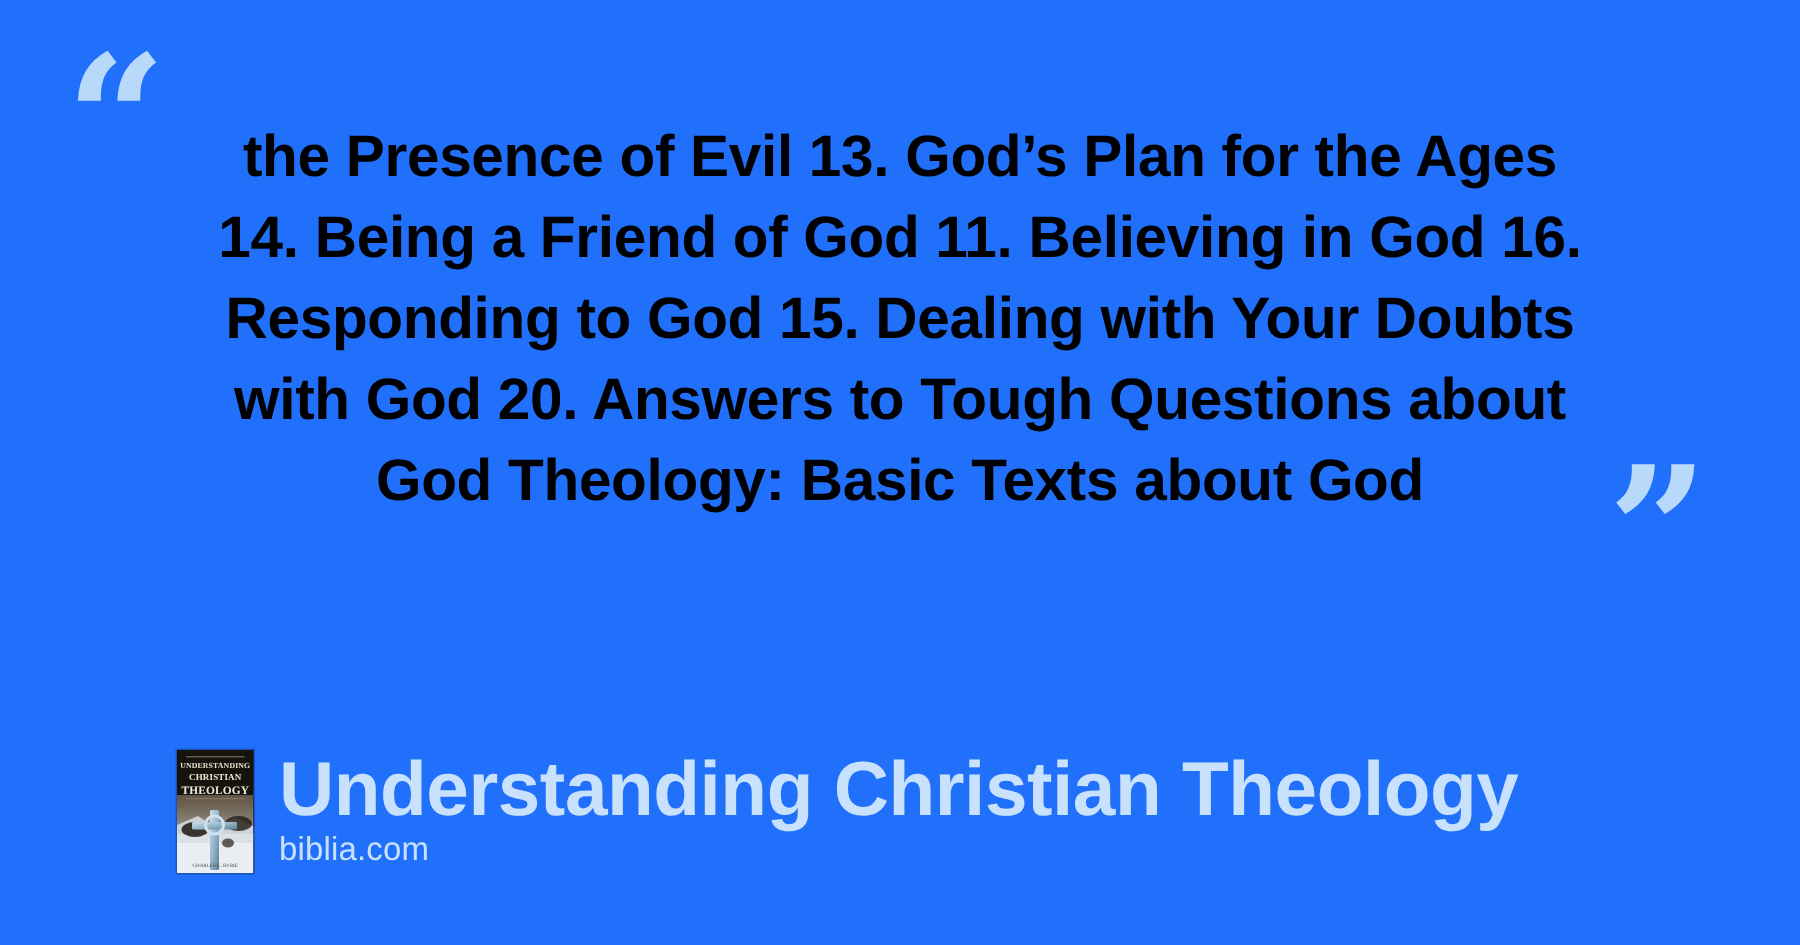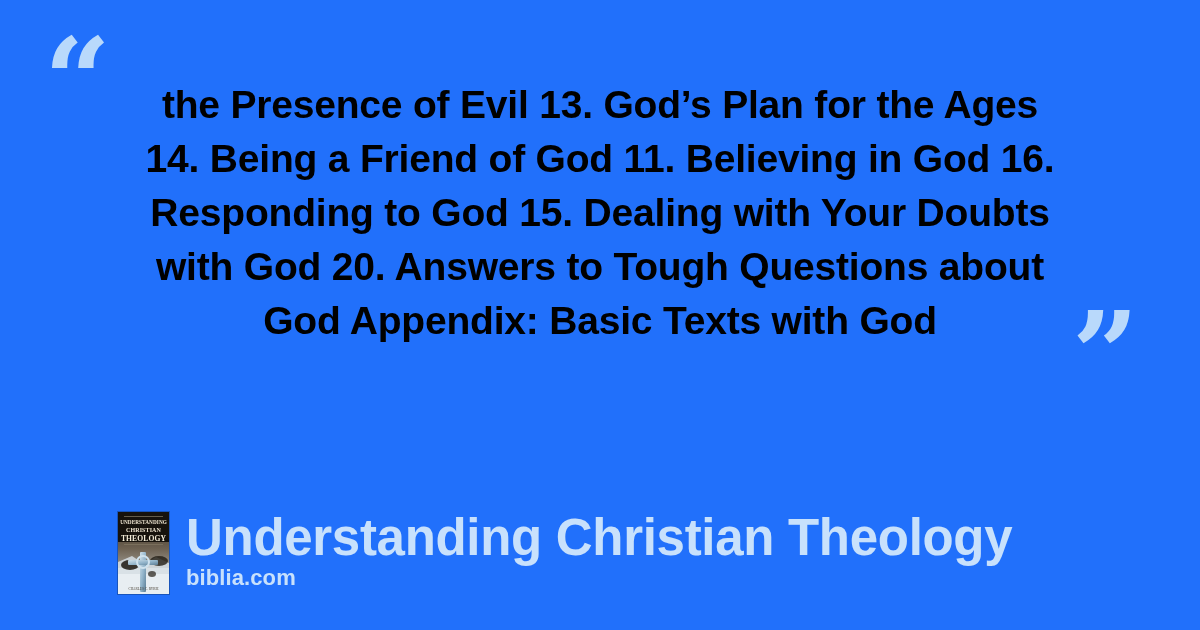--- a/index.html
+++ b/index.html
@@ -66,21 +66,20 @@
     display: block;
     white-space: nowrap;
   }
 
   
   .footer {
     position: absolute;
     left: 118px;
     top: 500px;
     display: flex;
-    margin-top: 12px;
   }
 
   .book-thumb {
     position: relative;
     width: 51px;
     height: 82px;
     flex: 0 0 auto;
     background: #0d0b08;
     overflow: hidden;
     box-shadow: 0 0 0 1px rgba(0,0,0,0.25);
@@ -103,42 +102,42 @@
     font-weight: bold;
     font-size: 51px;
     line-height: 46px;
     letter-spacing: -0.3px;
     white-space: nowrap;
   }
   .site-name {
     margin-top: 4px;
     color: #c8e1fc;
     font-family: "Liberation Sans", sans-serif;
-    font-weight: bold;
+    font-weight: normal;
     font-size: 22px;
     line-height: 26px;
     letter-spacing: 0.1px;
     white-space: nowrap;
   }
 </style>
 </head>
 <body>
 
 <div class="card">
 
   <div class="quote-area">
 
     <span class="quote-mark open">“</span>
 
     <div class="quote-text">
       <span class="line">the Presence of Evil 13. God’s Plan for the Ages</span>
       <span class="line">14. Being a Friend of God 11. Believing in God 16.</span>
       <span class="line">Responding to God 15. Dealing with Your Doubts</span>
       <span class="line">with God 20. Answers to Tough Questions about</span>
-      <span class="line">God Appendix: Basic Texts with God</span>
+      <span class="line">God Theology: Basic Texts about God</span>
     </div>
 
     <span class="quote-mark close">”</span>
   </div>
 
   <div class="footer">
 
     <div class="book-thumb">
       <svg class="cover-svg" viewBox="0 0 51 82">
         <defs>

